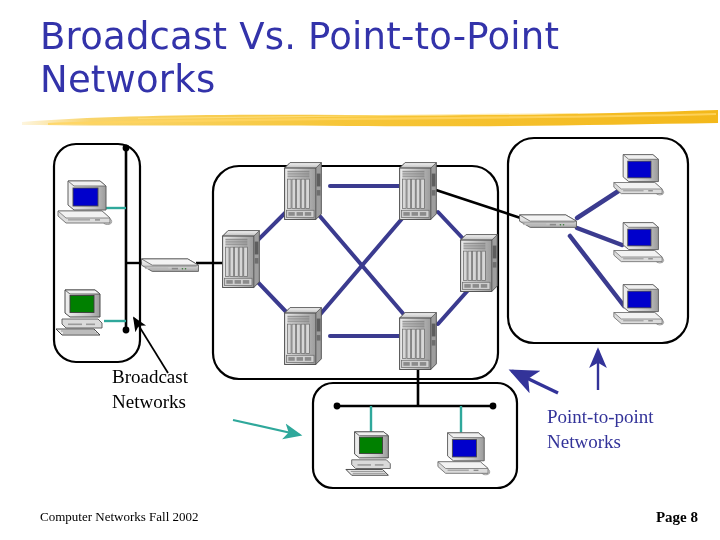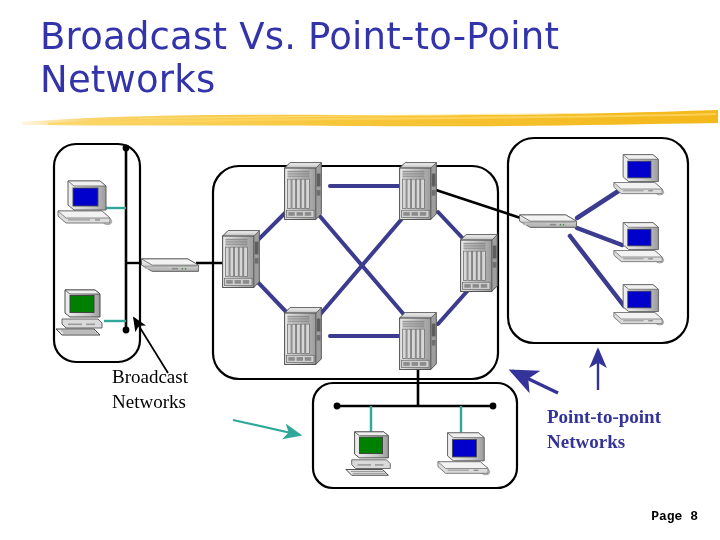--- a/index.html
+++ b/index.html
@@ -47,32 +47,32 @@
 
   
   .lbl {
     position: absolute;
     font-family: "Liberation Serif", serif;
     font-size: 19px;
     line-height: 1.33;
     white-space: pre-line;
   }
   .lbl-broadcast { left: 112px; top: 364px; color: #000000; }
-  .lbl-p2p { left: 547px; top: 404px; color: #333399; font-weight: bold; }
+  .lbl-p2p { left: 547px; top: 404px; color: #333399; }
 
   
   .footer-left {
     position: absolute; left: 40px; top: 509px;
     font-family: "Liberation Serif", serif;
     font-size: 13px; color: #000;
   }
   .footer-right {
     position: absolute; right: 22px; top: 509px;
-    font-family: Liberation Mono, monospace;
-    font-size: 13px; font-weight: bold; color: #000;
+    font-family: Liberation Serif, serif;
+    font-size: 15px; font-weight: bold; color: #000;
   }
 </style>
 </head>
 <body>
 
 <div id="slide">
 
   <div class="title-block">
     <div class="slide-title" style="color: rgb(51, 51, 170);">Broadcast Vs. Point-to-Point
 Networks</div>
@@ -296,15 +296,16 @@
 
     <line x1="598" y1="262" x2="598" y2="222" stroke="#333399" stroke-width="2.4" marker-end="url(#mkBlue)"></line>
   </svg>
   </div>
 
   <div class="lbl lbl-broadcast" style="color: rgb(0, 0, 0);">Broadcast
 Networks</div>
   <div class="lbl lbl-p2p" style="color: rgb(51, 51, 153);">Point-to-point
 Networks</div>
 
+  <div class="footer-left">Computer Networks Fall 2002</div>
   <div class="footer-right">Page 8</div>
 
 </div>
 
 </body></html>

